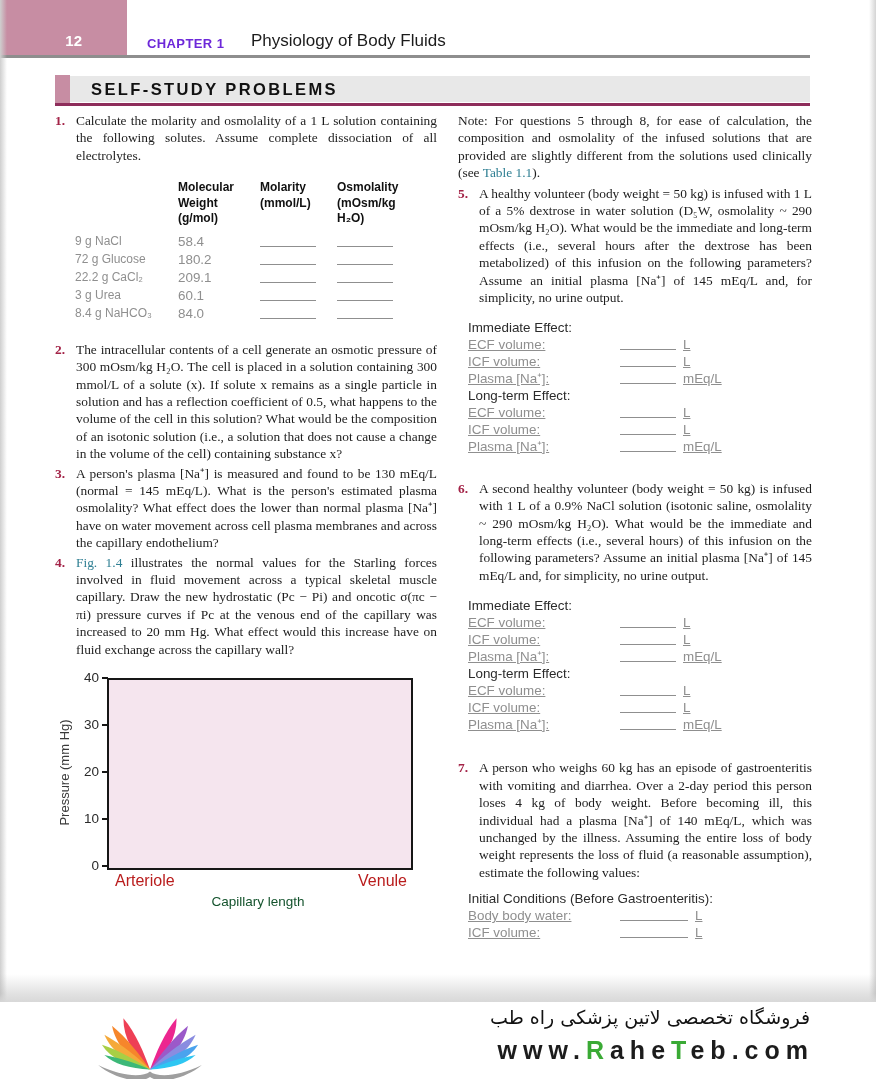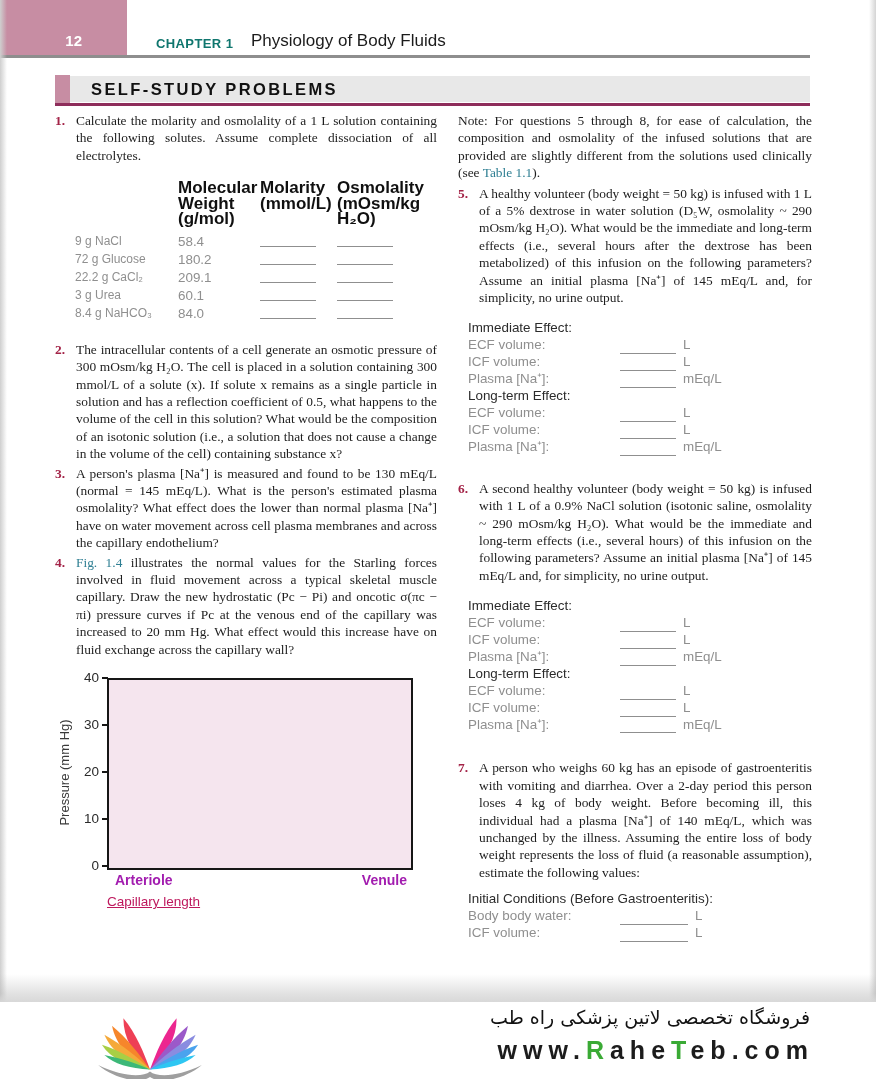--- a/index.html
+++ b/index.html
@@ -10,21 +10,21 @@
      background:linear-gradient(to right,#cfcfcf,rgba(255,255,255,0));z-index:5;}
   .edge-right{position:absolute;right:0;top:0;width:7px;height:1002px;
      background:linear-gradient(to left,#d4d4d4,rgba(255,255,255,0));z-index:5;}
   .bottom-shade{position:absolute;left:0;top:974px;width:876px;height:28px;z-index:6;
      background:linear-gradient(to bottom,rgba(190,190,190,0) 0%,rgba(178,178,178,.38) 70%,rgba(214,214,214,.95) 100%);}
 
   
   .pagenum-block{position:absolute;left:0;top:0;width:127px;height:55px;background:#c78da3;}
   .pagenum{position:absolute;right:45px;bottom:6px;color:#fff;
      font:bold 15px "Liberation Sans",sans-serif;}
-  .chapter-label{position:absolute;left:156px;top:36px;color:#0f766e;
+  .chapter-label{position:absolute;left:147px;top:36px;color:#6d28d9;
      font:bold 13px "Liberation Sans",sans-serif;letter-spacing:.4px;}
   .chapter-title{position:absolute;left:251px;top:31px;color:#1b1b1b;
      font:17px "Liberation Sans",sans-serif;}
   .header-rule{position:absolute;left:0;top:55px;width:810px;height:3px;background:#8e8e8e;}
 
   
   .section-band{position:absolute;left:55px;top:76px;width:755px;height:26px;background:#e8e8e8;}
   .section-accent{position:absolute;left:55px;top:75px;width:15px;height:28px;background:#c78da3;}
   .section-title{position:absolute;left:91px;top:80px;color:#111;
      font:bold 16.5px "Liberation Sans",sans-serif;letter-spacing:2.4px;}
@@ -37,51 +37,51 @@
   .prob{position:relative;margin:0;padding-left:21px;text-align:justify;
      font-size:13.4px;line-height:17.4px;}
   .prob + .prob{margin-top:2px;}
   .pnum{position:absolute;left:0;top:0;color:#a32347;font-weight:bold;}
   .xref{color:#2f7f93;cursor:pointer;}
   .note-para{margin:0;text-align:justify;font-size:13.4px;line-height:17.4px;}
 
   
   .solute-table{margin:16px 0 0 20px;font-family:"Liberation Sans",sans-serif;}
   .st-grid{display:grid;grid-template-columns:103px 82px 77px 86px;}
-  .st-h{font-weight:bold;font-size:17px;line-height:15.5px;color:#101010;
+  .st-h{font-weight:bold;font-size:12px;line-height:15.5px;color:#101010;
      padding-bottom:6px;padding-right:8px;}
   .st-solute{color:#8f8f8f;font-size:12px;line-height:17px;}
   .st-mw{color:#8f8f8f;font-size:13.4px;line-height:17px;}
   .st-blankcell{position:relative;}
   .st-blank{display:inline-block;width:56px;height:13px;border-bottom:1.4px solid #8f8f8f;}
 
   
   .eff-form{margin:14px 0 0 10px;font-family:"Liberation Sans",sans-serif;
      font-size:13.4px;line-height:16.9px;color:#8f8f8f;}
   .eff-head{color:#2b2b2b;font-weight:normal;}
-  .f-row{display:flex;align-items:flex-end;}
+  .f-row{display:flex;align-items:flex-start;text-decoration:underline;}
   .f-label{width:152px;}
   .f-blank{width:56px;border-bottom:1px solid #8f8f8f;height:12px;margin-right:7px;}
   .f-blank.wide{width:68px;}
   .init-form .f-label{width:152px;}
 
   
   .chart{position:relative;margin-top:12px;height:240px;font-family:"Liberation Sans",sans-serif;}
   .plot{position:absolute;left:52px;top:8px;width:302px;height:188px;
      background:#f5e5ee;border:2px solid #161616;}
   .ylab{position:absolute;left:-85px;top:95px;width:188px;height:15px;
      transform:rotate(-90deg);text-align:center;font-size:13px;color:#3a3a3a;}
   .ytick{position:absolute;left:12px;width:32px;text-align:right;
      font-size:13.5px;color:#2a2a2a;transform:translateY(-52%);}
   .tmark{position:absolute;left:47px;width:6px;height:2px;background:#161616;}
   .xlab-row{position:absolute;left:52px;top:202px;width:302px;display:flex;
-     justify-content:space-between;font-size:14px;color:#a21caf;padding:0 2px;box-sizing:border-box;font-weight:bold;}
+     justify-content:space-between;font-size:16px;color:#b91c1c;padding:0 2px;box-sizing:border-box;}
   .xlab-row span:first-child{padding-left:6px;}
-  .xcaption{position:absolute;left:52px;top:224px;width:302px;
-     font-size:13.5px;color:#be185d;text-decoration:underline;}
+  .xcaption{position:absolute;left:52px;top:224px;width:302px;text-align:center;
+     font-size:13.5px;color:#14532d;}
 
   
   .footer{position:absolute;left:0;top:1002px;width:876px;height:56px;background:#fff;z-index:10;}
   .logo{position:absolute;left:86px;top:1px;}
   .store-fa{position:absolute;right:66px;top:4px;direction:rtl;color:#121212;
      font:19px "DejaVu Sans",sans-serif;}
   .site-url{position:absolute;right:62px;top:34px;color:#1c1c1c;
      font:600 25px "Liberation Sans",sans-serif;letter-spacing:6px;white-space:nowrap;}
   .seg-green{color:#3aaa35;}
 </style>

